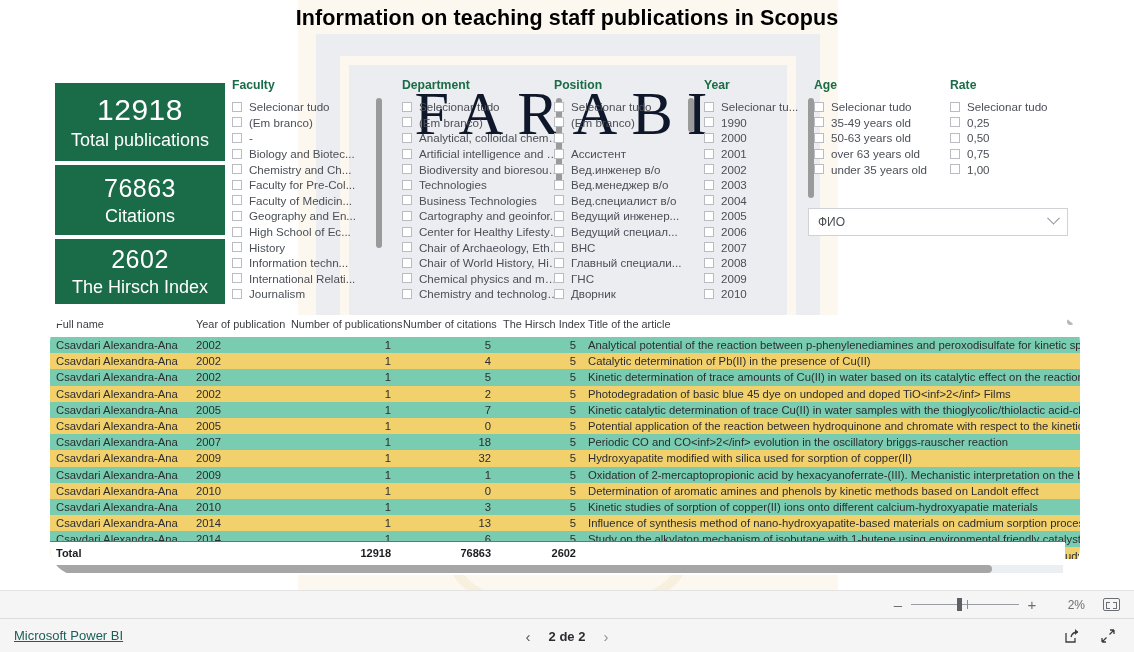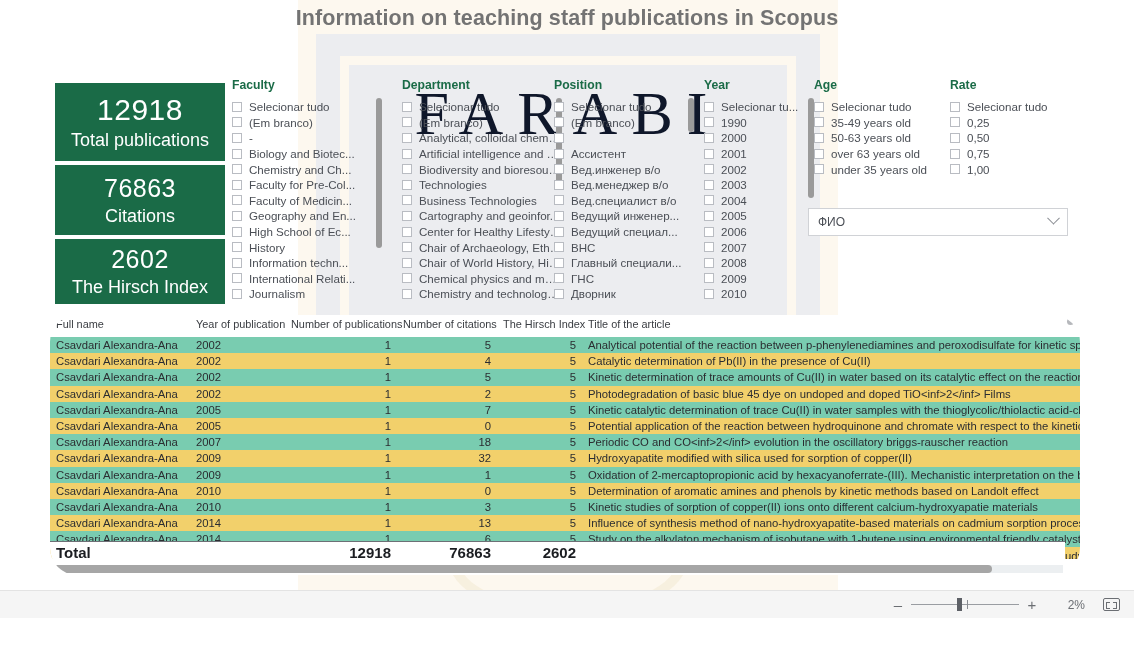--- a/index.html
+++ b/index.html
@@ -75,21 +75,21 @@
   }
 
   
   #title {
     position: absolute;
     left: 0; top: 6px;
     width: 1134px;
     text-align: center;
     font-size: 21.5px;
     font-weight: bold;
-    color: #737373;
+    color: #000000;
     letter-spacing: .1px;
   }
 
   
   .kpi {
     position: absolute;
     left: 55px;
     width: 170px;
     background: #1a6b47;
     color: #ffffff;
@@ -245,21 +245,21 @@
 
   #tbl .totalrow {
     position: absolute;
     left: 0; bottom: 12px;
     width: 1015px;
     height: 22px;
     background: #ffffff;
     border-top: 1.5px solid #6d7076;
     display: flex;
     align-items: center;
-    font-size: 15px;
+    font-size: 11px;
     font-weight: bold;
     color: #1b1d21;
     margin-top: 32px;
   }
   .totalrow .t-lbl   { width: 140px; padding-left: 6px; }
   .totalrow .t-year  { width: 95px; }
   .totalrow .t-pub   { width: 112px; text-align: right; padding-right: 6px; }
   .totalrow .t-cit   { width: 100px; text-align: right; padding-right: 6px; }
   .totalrow .t-h     { width: 85px;  text-align: right; padding-right: 6px; }
 
@@ -885,14 +885,37 @@
     <span class="minus">–</span>
     <span class="track">
       <span class="thumb"></span>
       <span class="tick"></span>
     </span>
     <span class="plus">+</span>
     <span class="pct">2%</span>
     <span class="fit"></span>
   </div>
 
+  <div id="statusbar">
+    <a id="pbi-link" href="#">Microsoft Power BI</a>
+    <div id="pager">
+      <span class="arrow prev">‹</span>
+      <span class="pnum">2 de 2</span>
+      <span class="arrow next">›</span>
+    </div>
+    <div class="right">
+      <span class="ico">
+        <svg width="16" height="16" viewBox="0 0 16 16">
+          <path d="M2 5v9h9v-4" fill="none" stroke="#3a3d42" stroke-width="1.3"></path>
+          <path d="M7 9c1-4 4-5 7-5" fill="none" stroke="#3a3d42" stroke-width="1.3"></path>
+          <path d="M11 1l3.2 3L11 7z" fill="#3a3d42"></path>
+        </svg>
+      </span>
+      <span class="ico">
+        <svg width="16" height="16" viewBox="0 0 16 16">
+          <path d="M9.5 6.5L14 2M14 2H10M14 2V6" fill="none" stroke="#3a3d42" stroke-width="1.3"></path>
+          <path d="M6.5 9.5L2 14M2 14H6M2 14V10" fill="none" stroke="#3a3d42" stroke-width="1.3"></path>
+        </svg>
+      </span>
+    </div>
+  </div>
 
 </div>
 
 </body></html>

